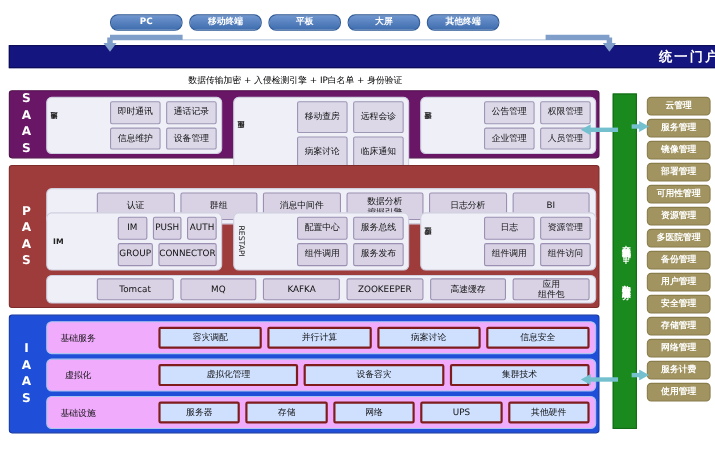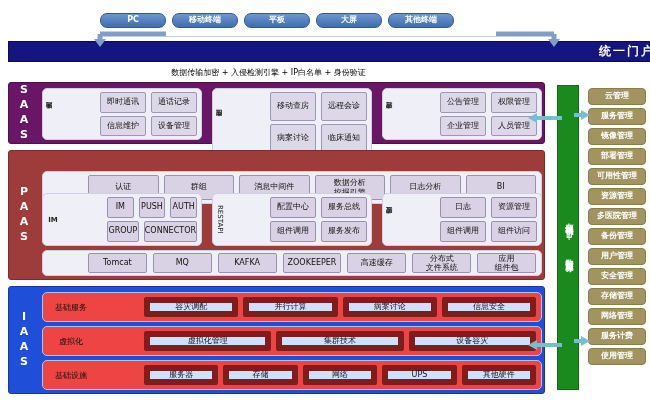--- a/index.html
+++ b/index.html
@@ -86,22 +86,22 @@
   .row { display:flex; gap:5px; flex:1;padding-left:40px; }
 
   
   .cell {
     flex:1;
     background:#dcd8e8;
     border:1px solid #9d96b5;
     color:#111; font-size:8px;
   }
   #paas .cell { background:#d9d2e4; border-color:#9b90b2; }
-  #iaas .group { background:#ef4444; border-color:#a9c4ef; }
-  #iaas .cell { background:#cfe0ff; border:6px solid #7f1d1d; }
+  #iaas .group { background:#f0abfc; border-color:#a9c4ef; }
+  #iaas .cell { background:#cfe0ff; border:2px solid #7f1d1d; }
   #iaas .rowlabel {
     width:56px; min-width:56px;
     display:flex; align-items:center; justify-content:center;
     font-size:8px; color:#111;
   }
   .cell.two { line-height:1.15; }
 
   
   #saas-g1 { left:33px; top:5px; width:160px; height:52px; }
   #saas-g2 { left:203px; top:5px; width:160px; height:68px; }
@@ -289,21 +289,20 @@
   </div>
 
   <div class="group" id="paas-bottom">
     <div class="cells">
       <div class="row" id="paas-bottom-row-cells">
           <div class="chip cell">Tomcat</div>
           <div class="chip cell">MQ</div>
           <div class="chip cell">KAFKA</div>
           <div class="chip cell">ZOOKEEPER</div>
           <div class="chip cell">高速缓存</div>
-          <div class="chip cell two">分布式<br>文件系统</div>
           <div class="chip cell two">应用<br>组件包</div>
         </div>
     </div>
   </div>
 </div>
 
 <div class="layer" id="iaas">
   <div class="layer-tag">IAAS</div>
 
   <div class="group" id="iaas-r1">
@@ -315,22 +314,22 @@
           <div class="chip cell">病案讨论</div>
           <div class="chip cell">信息安全</div>
         </div>
       </div>
   </div>
   <div class="group" id="iaas-r2">
     <div class="rowlabel">虚拟化</div>
     <div class="cells">
         <div class="row" id="iaas-r2-cells">
           <div class="chip cell">虚拟化管理</div>
+          <div class="chip cell">设备容灾</div>
           <div class="chip cell">集群技术</div>
-          <div class="chip cell">设备容灾</div>
         </div>
       </div>
   </div>
   <div class="group" id="iaas-r3">
     <div class="rowlabel">基础设施</div>
     <div class="cells">
         <div class="row" id="iaas-r3-cells">
           <div class="chip cell">服务器</div>
           <div class="chip cell">存储</div>
           <div class="chip cell">网络</div>

